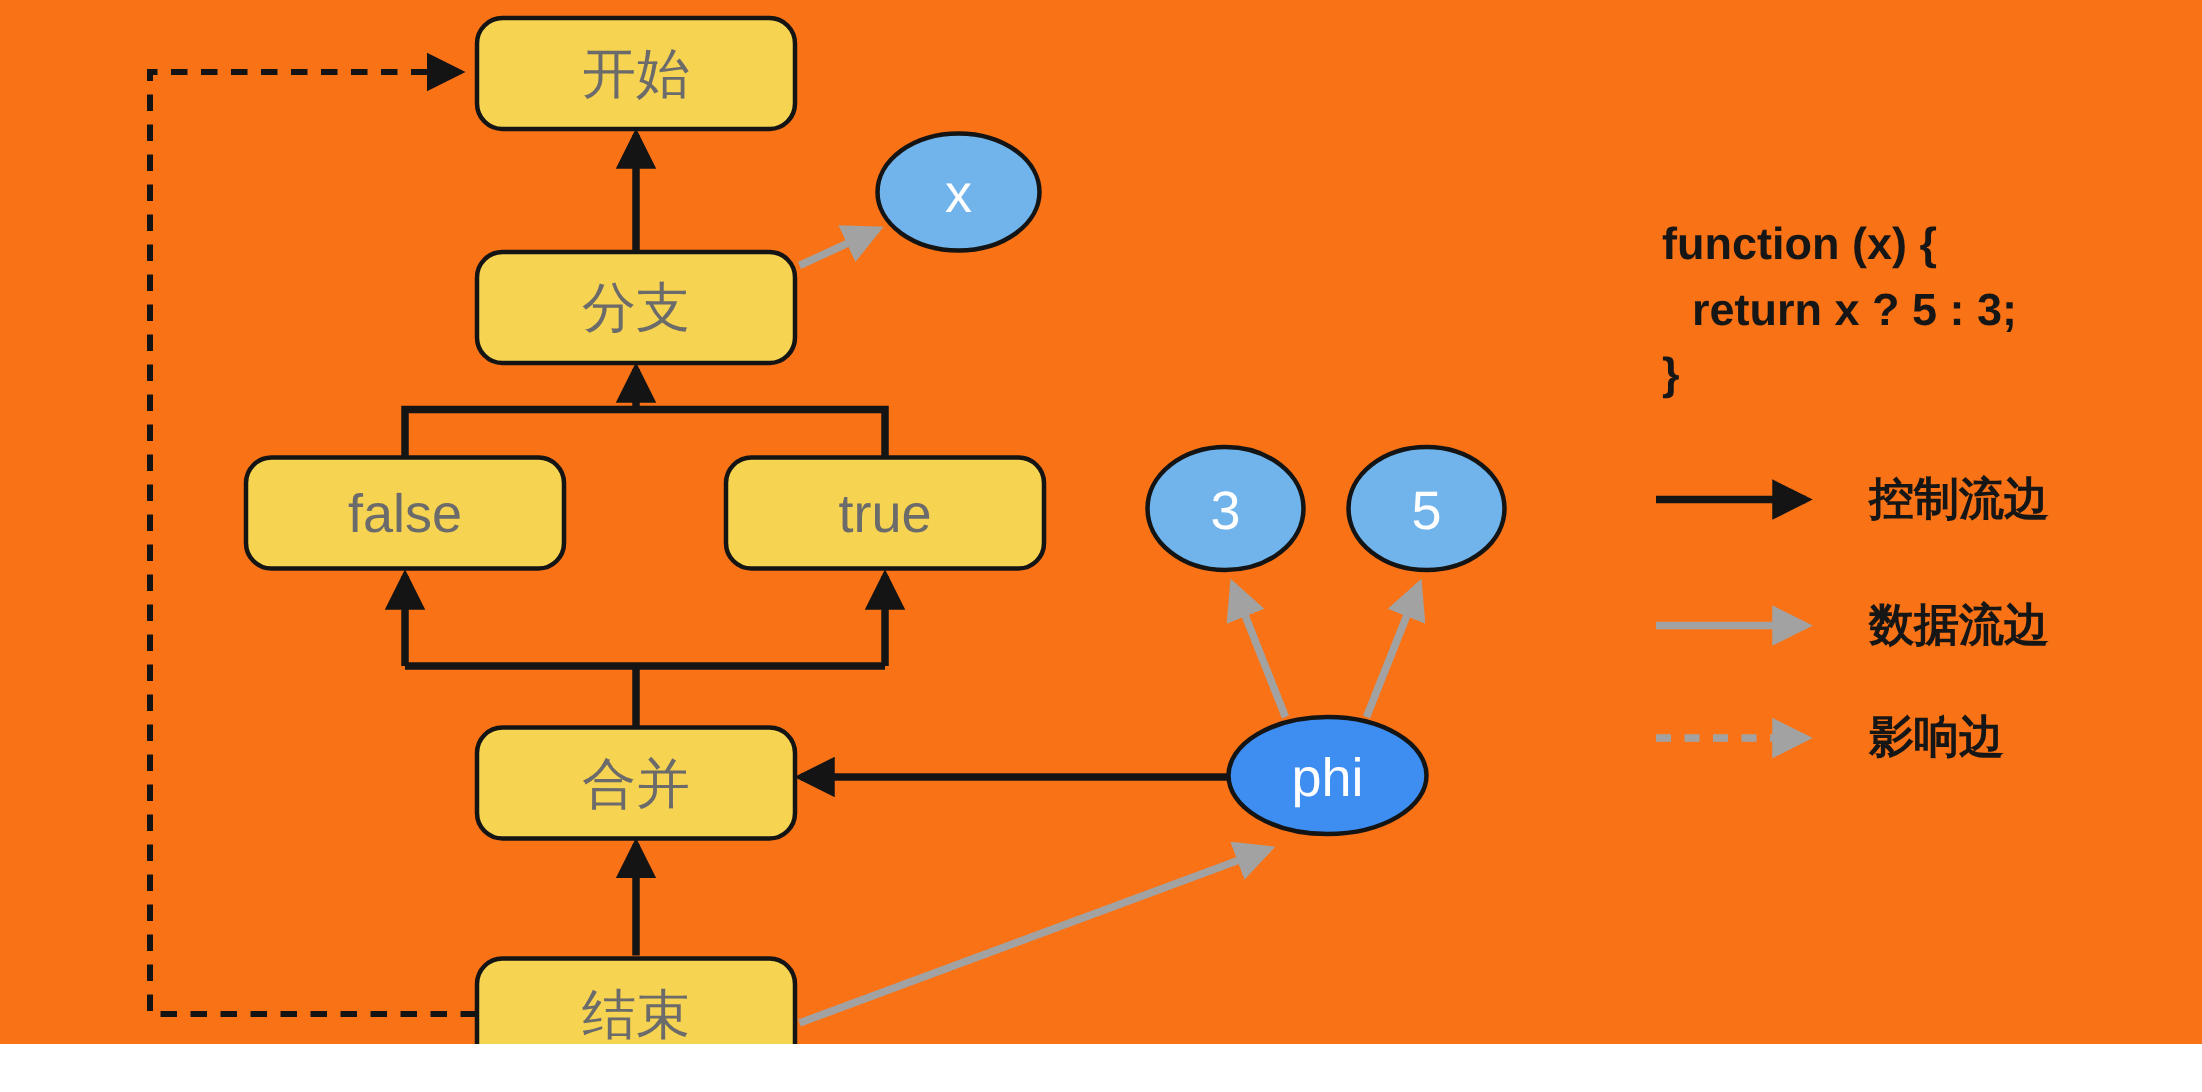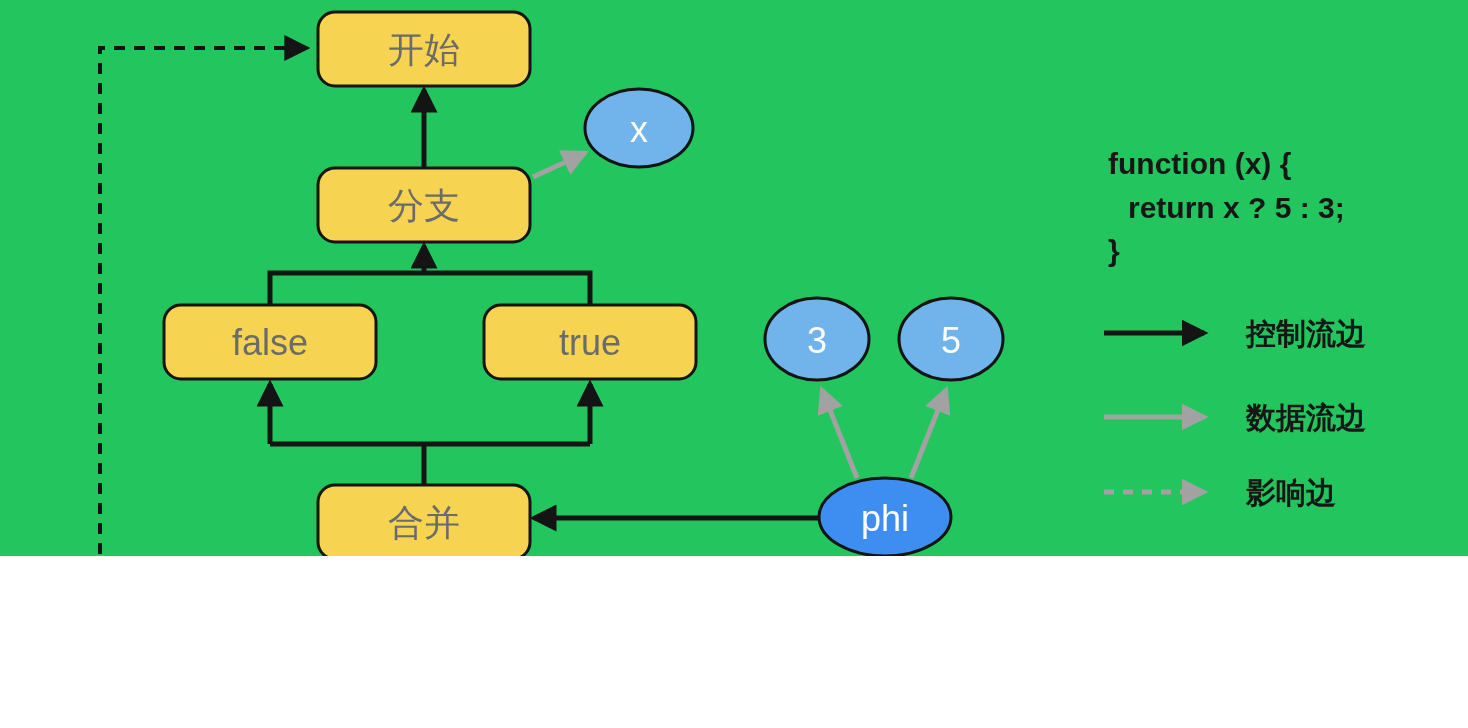--- a/index.html
+++ b/index.html
@@ -1,20 +1,20 @@
 <!DOCTYPE html>
 <html><head>
 <meta charset="utf-8">
 <style>
   html,body { margin:0; padding:0; }
   body { font-family:"Liberation Sans", sans-serif; }
   .stage {
     position:relative;
-    width:1468px; height:556px;
-    background:#22c55e;
+    width:1468px; height:696px;
+    background:#f97316;
     overflow:hidden;
   }
   svg { position:absolute; left:0; top:0; }
 
   .node-rect   { fill:#F6D351; stroke:#141414; stroke-width:3; }
   .value-ell   { fill:#70B4EB; stroke:#141414; stroke-width:3; }
   .phi-ell     { fill:#3E8DF0; stroke:#141414; stroke-width:3; }
 
   .node-label  { font:400 36px "Liberation Sans", sans-serif; fill:#6B6B6B; text-anchor:middle; }
   .value-label { font:500 36px "Liberation Sans", sans-serif; fill:#FFFFFF; text-anchor:middle; }

